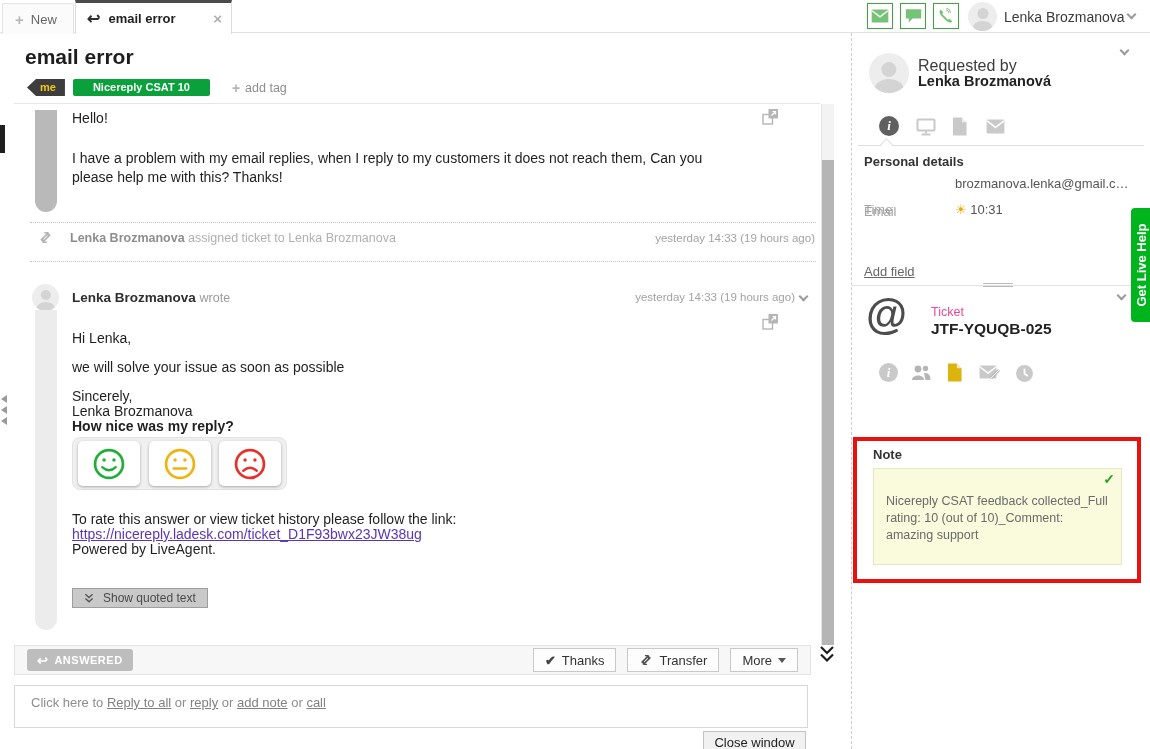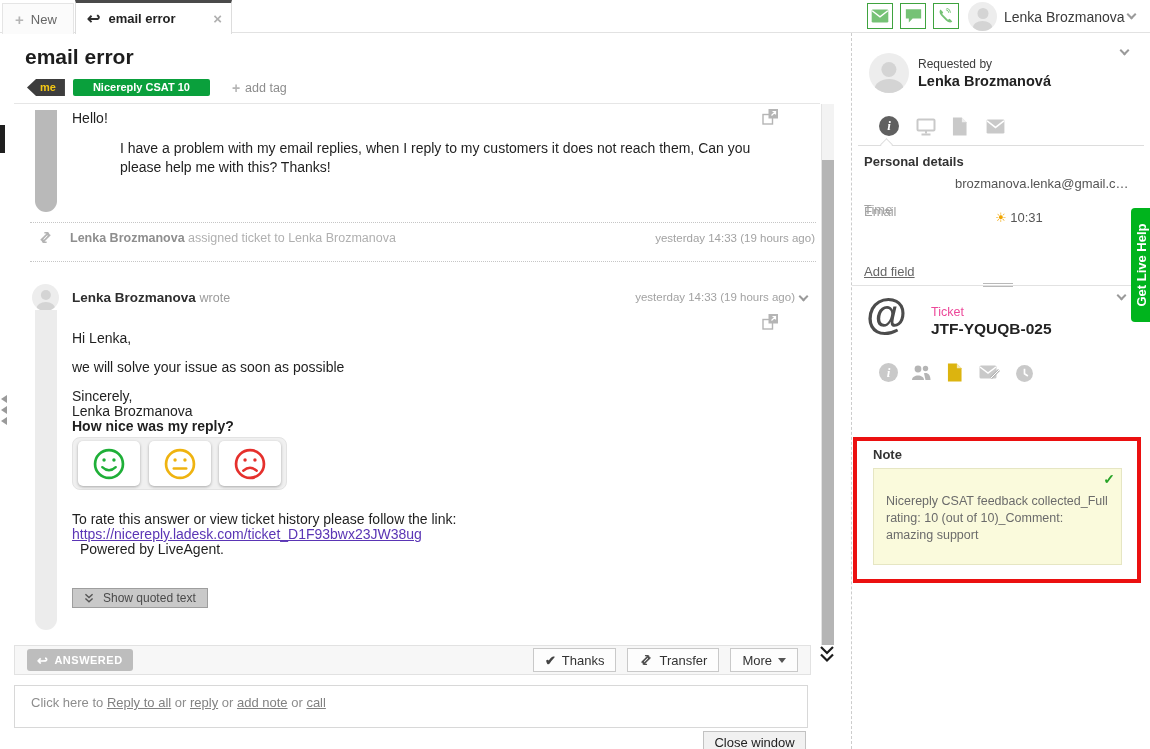--- a/index.html
+++ b/index.html
@@ -51,21 +51,21 @@
   .addtag { display:flex; align-items:center; gap:5px; color:#8d8d8d; font-size:12.5px; margin-left:14px; cursor:pointer; }
   .addtag .plus { color:#b5b5b5; font-weight:bold; font-size:14px; }
 
   #thread-topline { position:absolute; left:14px; top:103px; width:806px; border-top:1px solid #e6e6e6; }
   .dotline { position:absolute; left:30px; width:786px; border-top:1px dotted #c6c6c6; }
 
   #msg1-bar { position:absolute; left:35px; top:110px; width:22px; height:102px; background:#b9b9b9;
               border-radius:0 0 11px 11px; }
   .mailtext { font-size:14px; color:#1f1f1f; }
   #msg1-hello { position:absolute; left:72px; top:110px; }
-  #msg1-body  { position:absolute; left:72px; top:139px; width:672px; line-height:19px;margin-left:48px; }
+  #msg1-body  { position:absolute; left:72px; top:149px; width:672px; line-height:19px; }
   .popout { position:absolute; width:17px; height:17px; cursor:pointer; }
 
   .sysrow-icon { position:absolute; left:38px; top:230px; color:#b3b3b3; }
   #sysrow-text { position:absolute; left:70px; top:231px; font-size:12.5px; color:#b0b0b0; }
   #sysrow-text .actor { color:#8e8e8e; font-weight:bold; }
   .timetext { font-size:11.5px; color:#a2a2a2; }
   #sysrow-time { position:absolute; left:640px; top:232px; width:175px; text-align:right; }
 
   #msg2-avatar { position:absolute; left:32px; top:284px; width:27px; height:27px; }
   #msg2-bar { position:absolute; left:35px; top:310px; width:22px; height:320px; background:#ececec;
@@ -80,21 +80,21 @@
   #smiley-wrap { position:absolute; left:72px; top:437px; width:215px; height:53px; background:#f0f0f0;
                  border:1px solid #e3e3e3; border-radius:8px; display:flex; align-items:center;
                  justify-content:space-between; padding:0 5px; }
   .smiley-card { width:62px; height:45px; background:#fff; border-radius:5px;
                  box-shadow:0 1px 3px rgba(0,0,0,.3); display:flex; align-items:center;
                  justify-content:center; cursor:pointer; }
 
   #rate-line { position:absolute; left:72px; top:511px; }
   #rate-link { position:absolute; left:72px; top:526px; font-size:14px; color:#5a35b5;
                text-decoration:underline; cursor:pointer; }
-  #powered   { position:absolute; left:80px; top:541px;text-align:right; }
+  #powered   { position:absolute; left:72px; top:541px;text-align:right; }
 
   #quoted-btn { position:absolute; left:72px; top:588px; height:20px; background:#c9c9c9;
                 border:1px solid #9e9e9e; display:flex; align-items:center; gap:9px;
                 padding:0 11px; font-size:12px; color:#4a4a4a; cursor:pointer; }
 
   #scroll-track { position:absolute; left:821px; top:104px; width:13px; height:541px; background:#f3f3f3;
                   border-left:1px solid #e3e3e3; }
   #scroll-thumb { position:absolute; left:822px; top:160px; width:12px; height:485px; background:#b5b5b5; }
 
   #action-bar { position:absolute; left:14px; top:645px; width:797px; height:30px; background:#f7f7f7;
@@ -114,21 +114,21 @@
   #reply-box .rlink { text-decoration:underline; color:#818181; cursor:pointer; }
   #close-btn { position:absolute; left:703px; top:731px; width:103px; height:24px; background:#f1f1f1;
                border:1px solid #c2c2c2; font-size:13px; color:#222; display:flex;
                justify-content:center; padding-top:3px; cursor:pointer; }
 
   
   #sidebar { position:absolute; left:851px; top:33px; width:299px; height:716px; background:#fff;
              border-left:1px dashed #ccc; }
   #sb-chev1 { position:absolute; left:269px; top:14px; }
   #sb-avatar { position:absolute; left:17px; top:20px; width:40px; height:40px; }
-  #sb-reqlabel { position:absolute; left:66px; top:24px; font-size:12px; color:#3c3c3c; }
+  #sb-reqlabel { position:absolute; left:66px; top:24px; font-size:16px; color:#3c3c3c; }
   #sb-reqname { position:absolute; left:66px; top:40px; font-size:14.5px; font-weight:bold; color:#222; }
   .icon-tab { position:absolute; top:83px; cursor:pointer; }
   .info-dot { width:20px; height:20px; border-radius:50%; display:flex; align-items:center;
               justify-content:center; color:#fff; font-family:"Liberation Serif",serif;
               font-style:italic; font-weight:bold; font-size:13px; }
   #sb-tabline { position:absolute; left:6px; top:112px; width:286px; border-top:1px solid #ddd; }
   #sb-notch { position:absolute; left:30px; top:107px; width:9px; height:9px; background:#fff;
               border-left:1px solid #ddd; border-top:1px solid #ddd; transform:rotate(45deg); }
   #sb-personal { position:absolute; left:12px; top:121px; font-size:13px; font-weight:bold; color:#333; }
   .sb-label { position:absolute; left:12px; font-size:13px; color:#a3a3a3; }
@@ -370,21 +370,21 @@
         <path d="M1 2 L10 9 L19 2" fill="none" stroke="#fff" stroke-width="1.6"></path>
       </svg>
     </div>
     <div id="sb-tabline"></div>
     <div id="sb-notch"></div>
 
     <div id="sb-personal">Personal details</div>
     <div class="sb-label" style="top:143px;margin-top:28px;">Email</div>
     <div class="sb-value" style="top:143px;">brozmanova.lenka@gmail.c…</div>
     <div class="sb-label" style="top:169px;">Time</div>
-    <div class="sb-value" style="top:177px;margin-left:40px;">
+    <div class="sb-value" style="top:169px;">
       <span id="sun-icon">☀</span>
       <span>10:31</span>
     </div>
     <div id="sb-addfield">Add field</div>
 
     <div id="sb-div2"></div>
     <div id="sb-drag">
         <div></div>
         <div></div>
       </div>

